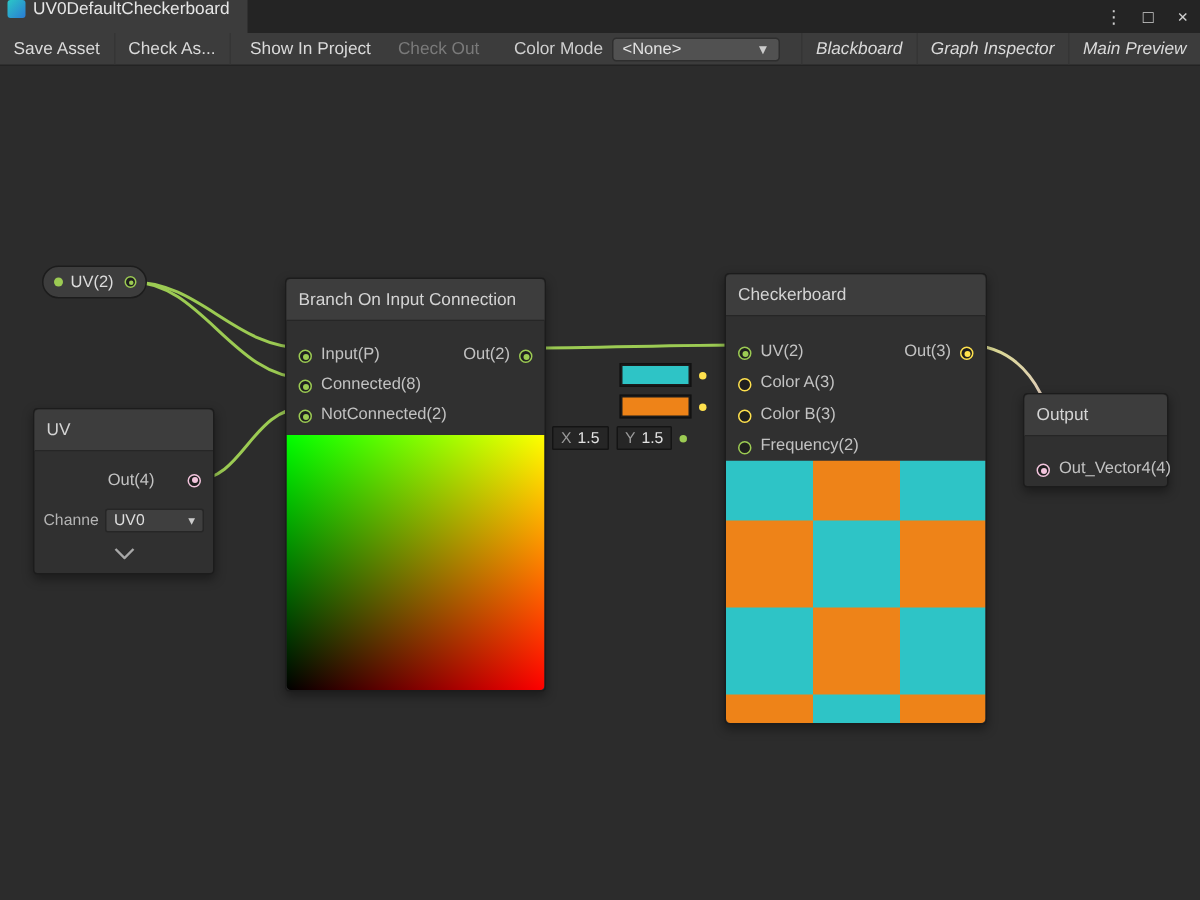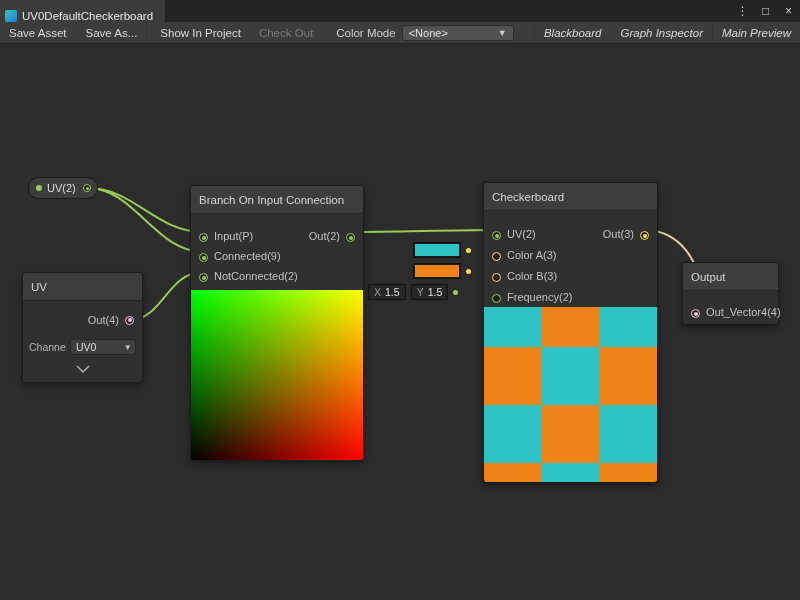--- a/index.html
+++ b/index.html
@@ -3,21 +3,21 @@
 <meta charset="utf-8">
 <style>
   * { margin:0; padding:0; box-sizing:border-box; }
   html,body { width:800px; height:600px; overflow:hidden; }
   body { font-family:"Liberation Sans", sans-serif; background:#242424; position:relative;
          -webkit-font-smoothing:antialiased; }
 
   
   .tabbar { position:absolute; top:0; left:0; width:800px; height:22px; background:#242424;
             display:flex; align-items:stretch; }
-  .tab { display:flex; align-items:flex-end; gap:5px; background:#3c3c3c; padding:0 12px 0 5px;
+  .tab { display:flex; align-items:flex-start; gap:5px; background:#3c3c3c; padding:0 12px 0 5px;
          font-size:11.5px; color:#e6e6e6; cursor:default; }
   .tab-icon { width:12px; height:12px; border-radius:2px; flex:none;
               background:linear-gradient(135deg,#2bc7c7 0%, #2a7bd4 100%); }
   .winctl { margin-left:auto; display:flex; align-items:center; color:#cfcfcf; }
   .winctl span { width:23px; text-align:center; font-size:12px; line-height:22px; cursor:default; }
 
   
   .toolbar { position:absolute; top:22px; left:0; width:800px; height:22px; background:#3c3c3c;
              border-bottom:1px solid #232323; display:flex; align-items:center;
              font-size:11.5px; color:#dadada; }
@@ -66,21 +66,21 @@
   .uv-preview { width:172px; height:170px; border-radius:0 0 3px 3px;
                 background-image:linear-gradient(to right,#000000,#ff0000),
                                  linear-gradient(to bottom,#00ff00,#000000);
                 background-blend-mode:screen; }
 
   
   .checker-preview { width:173px; height:175px; border-radius:0 0 3px 3px;
                      background-size:116px 116px; background-position:-58px -18px; }
 
   
-  .uvnode-out { display:flex; flex-direction:row-reverse; align-items:center; gap:6px;
+  .uvnode-out { display:flex; flex-direction:row-reverse; align-items:center; gap:22px;
                 height:20px; margin-top:9px; padding:0 8px; }
   .channel-row { display:flex; align-items:center; gap:4px; padding:0 6px; margin-top:8px;
                  font-size:10.5px; color:#b4b4b4; height:18px; }
   .channel-label { max-width:37px; overflow:hidden; white-space:nowrap; flex:none; cursor:default; }
   .channel-dd { flex:1; display:flex; align-items:center; justify-content:space-between;
                 background:#3f3f3f; border:1px solid #262626; border-radius:2px; height:16px;
                 padding:0 5px; color:#dedede; cursor:default; }
   .chev-row { display:flex; justify-content:center; align-items:center; height:18px; margin:4px 0 4px; cursor:pointer; }
 
   
@@ -107,21 +107,21 @@
   </div>
   <div class="winctl">
     <span>⋮</span>
     <span>□</span>
     <span>×</span>
   </div>
 </div>
 
 <div class="toolbar">
   <div class="tbtn">Save Asset</div>
-  <div class="tbtn">Save As...</div>
+  <div class="tbtn">Check As...</div>
   <div class="tbtn noborder" style="margin-left:4px;">Show In Project</div>
   <div class="tbtn noborder disabled">Check Out</div>
   <div class="tb-label">Color Mode</div>
   <div class="dropdown">
     <span>&lt;None&gt;</span>
     <span class="dd-caret">▼</span>
   </div>
   <div class="tb-right">
     <div class="tbtn">Blackboard</div>
     <div class="tbtn">Graph Inspector</div>
@@ -154,21 +154,21 @@
   <div class="node" style="left:190px; top:141px; width:174px;">
     <div class="node-title">Branch On Input Connection</div>
     <div class="node-body">
       <div class="ports-in">
         <div class="port-row">
           <span class="port connected" style="--pc: #9CCB53;"></span>
           <span class="port-label">Input(P)</span>
         </div>
         <div class="port-row">
           <span class="port connected" style="--pc: #9CCB53;"></span>
-          <span class="port-label">Connected(9)</span>
+          <span class="port-label">Connected(8)</span>
         </div>
         <div class="port-row">
           <span class="port connected" style="--pc: #9CCB53;"></span>
           <span class="port-label">NotConnected(2)</span>
         </div>
       </div>
       <div class="ports-out">
         <div class="port-row">
           <span class="port connected" style="--pc: #9CCB53;"></span>
           <span class="port-label">Out(2)</span>

